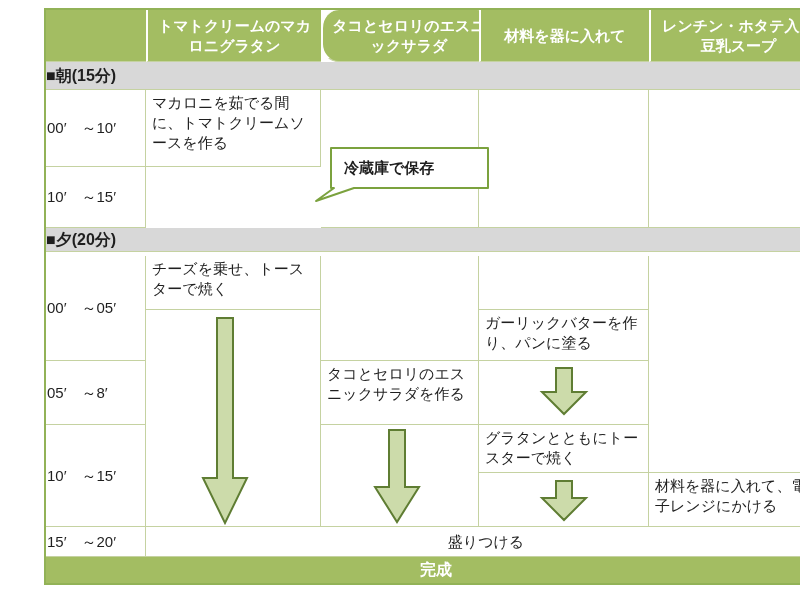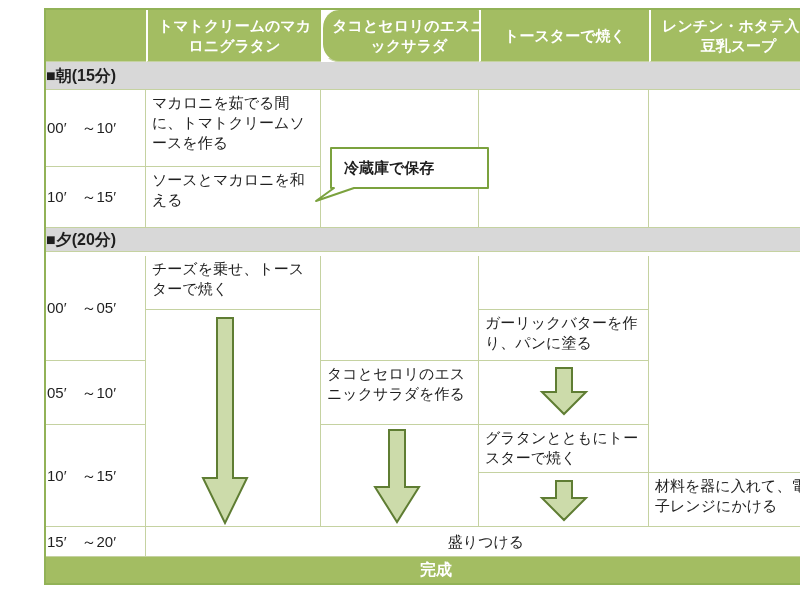--- a/index.html
+++ b/index.html
@@ -41,37 +41,36 @@
 </style>
 </head>
 <body>
 
 <div class="stage">
   <div class="table">
 
     <div class="cell hdr first" style="left:0;top:0;width:100px;height:52px;"></div>
     <div class="cell hdr" style="left:100px;top:0;width:175px;height:52px;">トマトクリームのマカロニグラタン</div>
     <div class="cell hdr" style="left:275px;top:0;width:174px;height:52px;border-radius:18px;">タコとセロリのエスニックサラダ</div>
-    <div class="cell hdr" style="left:433px;top:0;width:170px;height:52px;">トースターで焼く</div>
+    <div class="cell hdr" style="left:433px;top:0;width:170px;height:52px;">材料を器に入れて</div>
     <div class="cell hdr" style="left:603px;top:0;width:177px;height:52px;">レンチン・ホタテ入り豆乳スープ</div>
 
     <div class="cell bar" style="left:0;top:52px;width:780px;height:28px;">■朝(15分)</div>
 
     <div class="cell time" style="left:0;top:80px;width:100px;height:77px;">00′　～10′</div>
     <div class="cell time" style="left:0;top:157px;width:100px;height:61px;">10′　～15′</div>
     <div class="cell task" style="left:100px;top:80px;width:175px;height:77px;">マカロニを茹でる間に、トマトクリームソースを作る</div>
-    <div class="cell task" style="left:100px;top:157px;width:175px;height:61px;">ソースとマカロニを和える</div>
     <div class="cell" style="left:275px;top:80px;width:158px;height:138px;"></div>
     <div class="cell" style="left:433px;top:80px;width:170px;height:138px;"></div>
     <div class="cell no-r" style="left:603px;top:80px;width:177px;height:138px;"></div>
 
     <div class="cell bar" style="left:0;top:218px;width:780px;height:24px;">■夕(20分)</div>
 
     <div class="cell time" style="left:0;top:246px;width:100px;height:105px;">00′　～05′</div>
-    <div class="cell time" style="left:0;top:351px;width:100px;height:64px;">05′　～10′</div>
+    <div class="cell time" style="left:0;top:351px;width:100px;height:64px;">05′　～8′</div>
     <div class="cell time" style="left:0;top:415px;width:100px;height:102px;">10′　～15′</div>
     <div class="cell time" style="left:0;top:517px;width:100px;height:30px;">15′　～20′</div>
 
     <div class="cell task" style="left:100px;top:246px;width:175px;height:54px;">チーズを乗せ、トースターで焼く</div>
     <div class="cell" style="left:100px;top:300px;width:175px;height:217px;"></div>
 
     <div class="cell" style="left:275px;top:246px;width:158px;height:105px;"></div>
     <div class="cell task" style="left:275px;top:351px;width:158px;height:64px;">タコとセロリのエスニックサラダを作る</div>
     <div class="cell" style="left:275px;top:415px;width:158px;height:102px;"></div>
 

